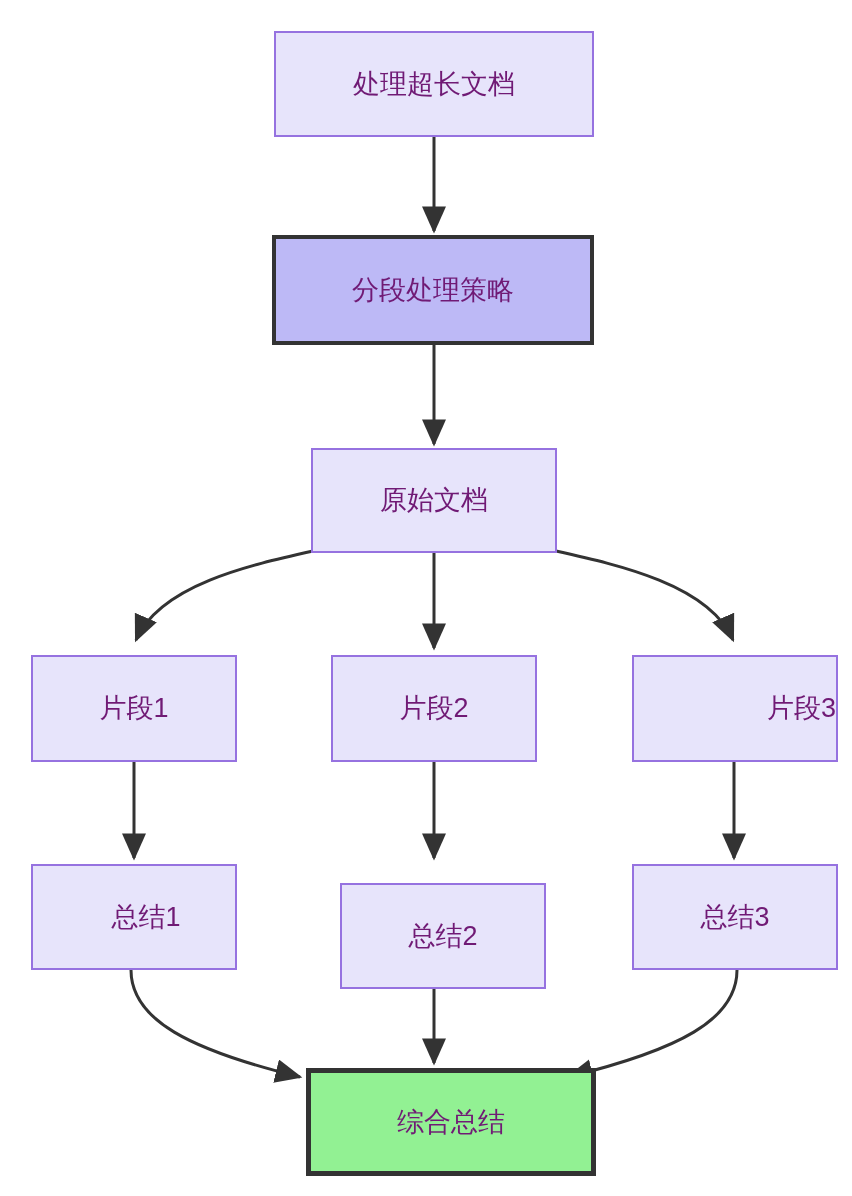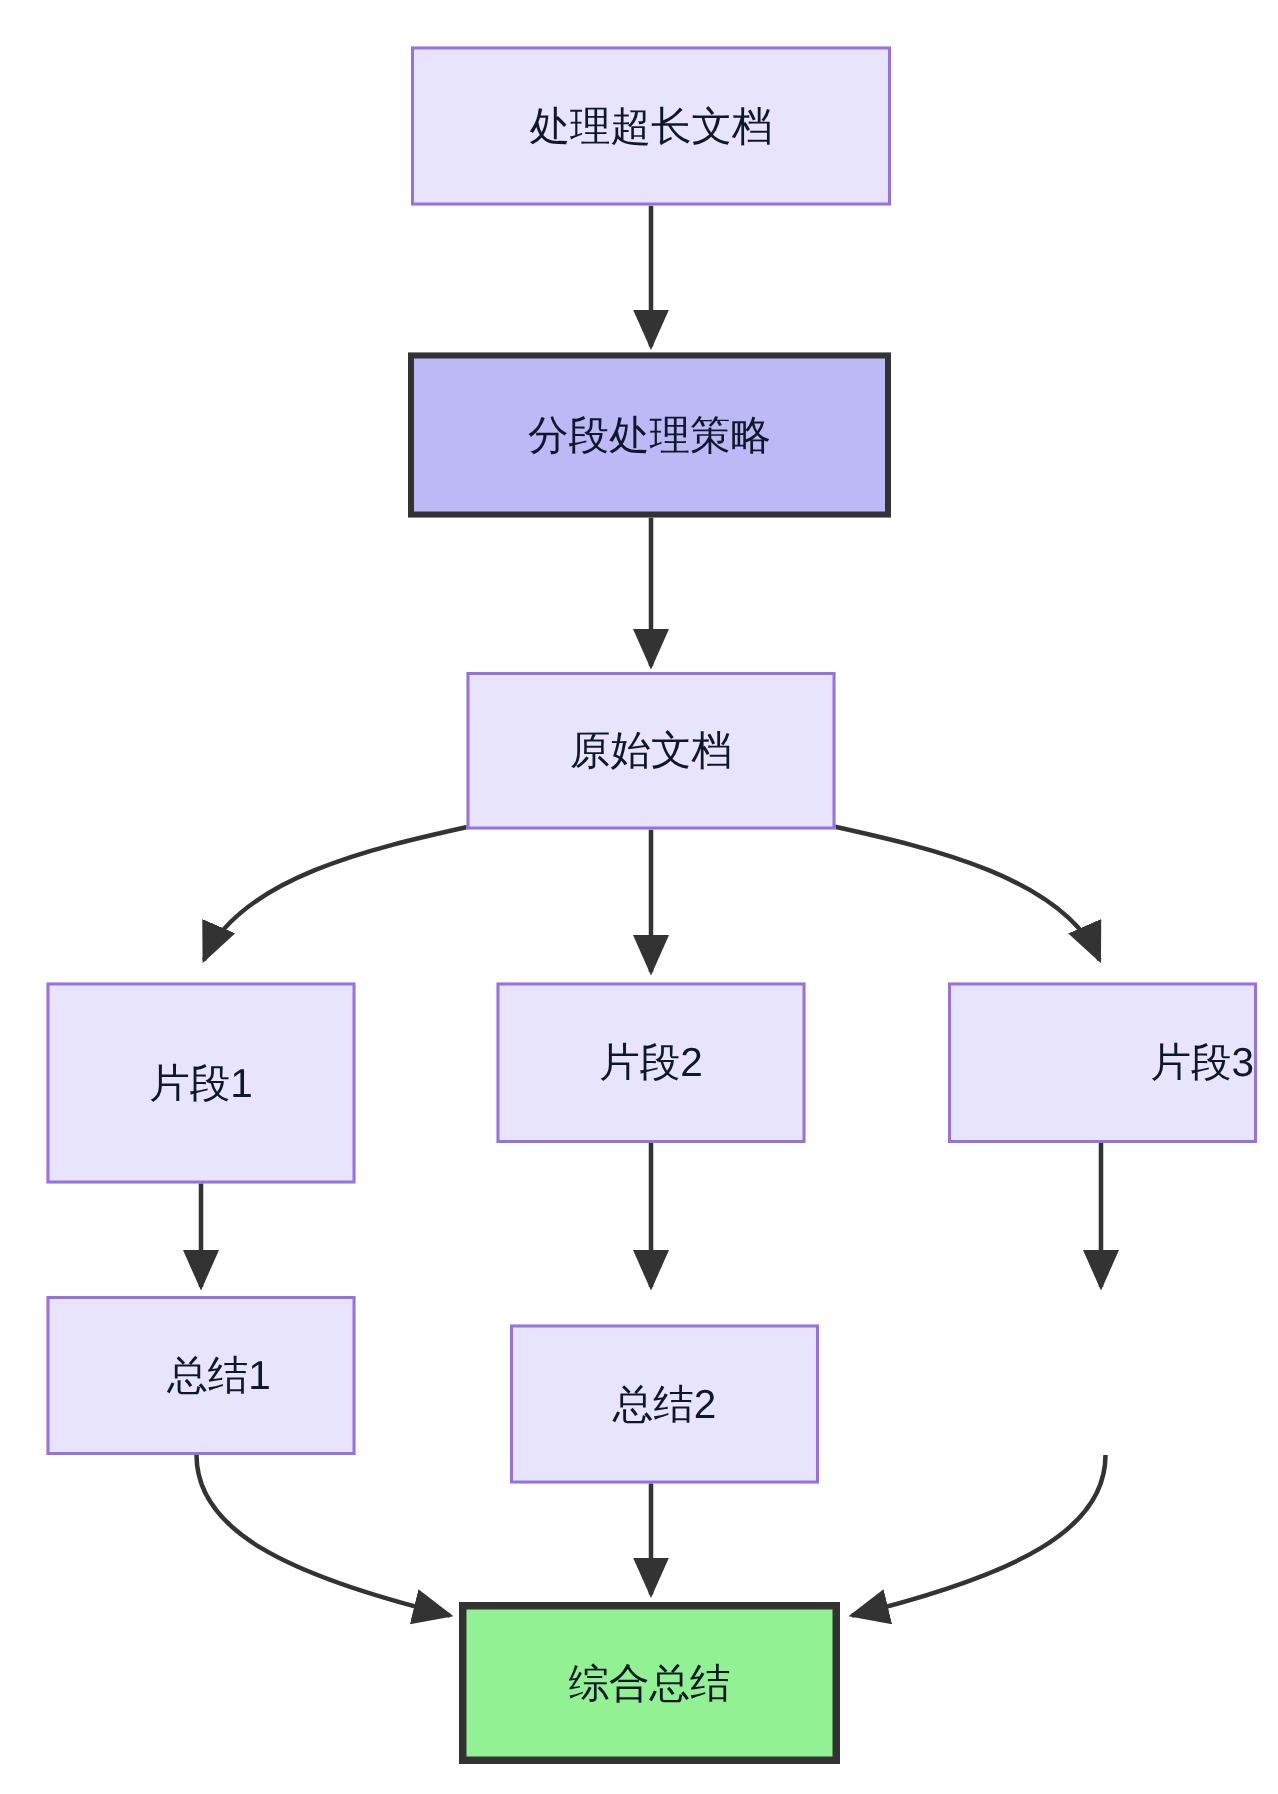--- a/index.html
+++ b/index.html
@@ -24,21 +24,21 @@
     width: 852px;
     height: 1196px;
   }
   .node {
     position: absolute;
     box-sizing: border-box;
     display: flex;
     align-items: center;
     justify-content: center;
     text-align: center;
-    color: #0f172a;
+    color: #701a75;
     line-height: 1.2;
     z-index: 2;
   }
   .node-normal {
     background: #e7e4fb;
     border: 2px solid #9672e0;
     font-size: 27px;
   }
   .node-emphasis {
     background: #bdb9f6;
@@ -91,38 +91,41 @@
   </div>
 
   <div class="node node-normal" style="left:311px; top:448px; width:246px; height:105px;">
     <span>原始文档</span>
   </div>
 
   <div class="node node-emphasis" style="left:272px; top:235px; width:322px; height:110px;">
     <span>分段处理策略</span>
   </div>
 
-  <div class="node node-normal" style="left:31px; top:655px; width:206px; height:134px;">
+  <div class="node node-normal" style="left:31px; top:655px; width:206px; height:107px;">
     <span>片段1</span>
   </div>
 
   <div class="node node-normal" style="left:331px; top:655px; width:206px; height:107px;justify-content:center;">
     <span>片段2</span>
   </div>
 
   <div class="node node-normal" style="left:632px; top:655px; width:206px; height:107px;justify-content:flex-end;">
     <span>片段3</span>
   </div>
 
   <div class="node node-normal" style="left:31px; top:864px; width:206px; height:106px;padding-left:24px;">
     <span>总结1</span>
   </div>
 
   <div class="node node-normal" style="left:340px; top:864px; width:206px; height:106px;margin-top:19px;">
     <span>总结2</span>
   </div>
 
+  <div class="node node-normal" style="left:632px; top:864px; width:206px; height:106px;">
+    <span>总结3</span>
+  </div>
 
-  <div class="node node-final" style="left:306px; top:1068px; width:254px; height:108px;">
+  <div class="node node-final" style="left:306px; top:1068px; width:290px; height:108px;">
     <span>综合总结</span>
   </div>
 
 </div>
 
 </body></html>

